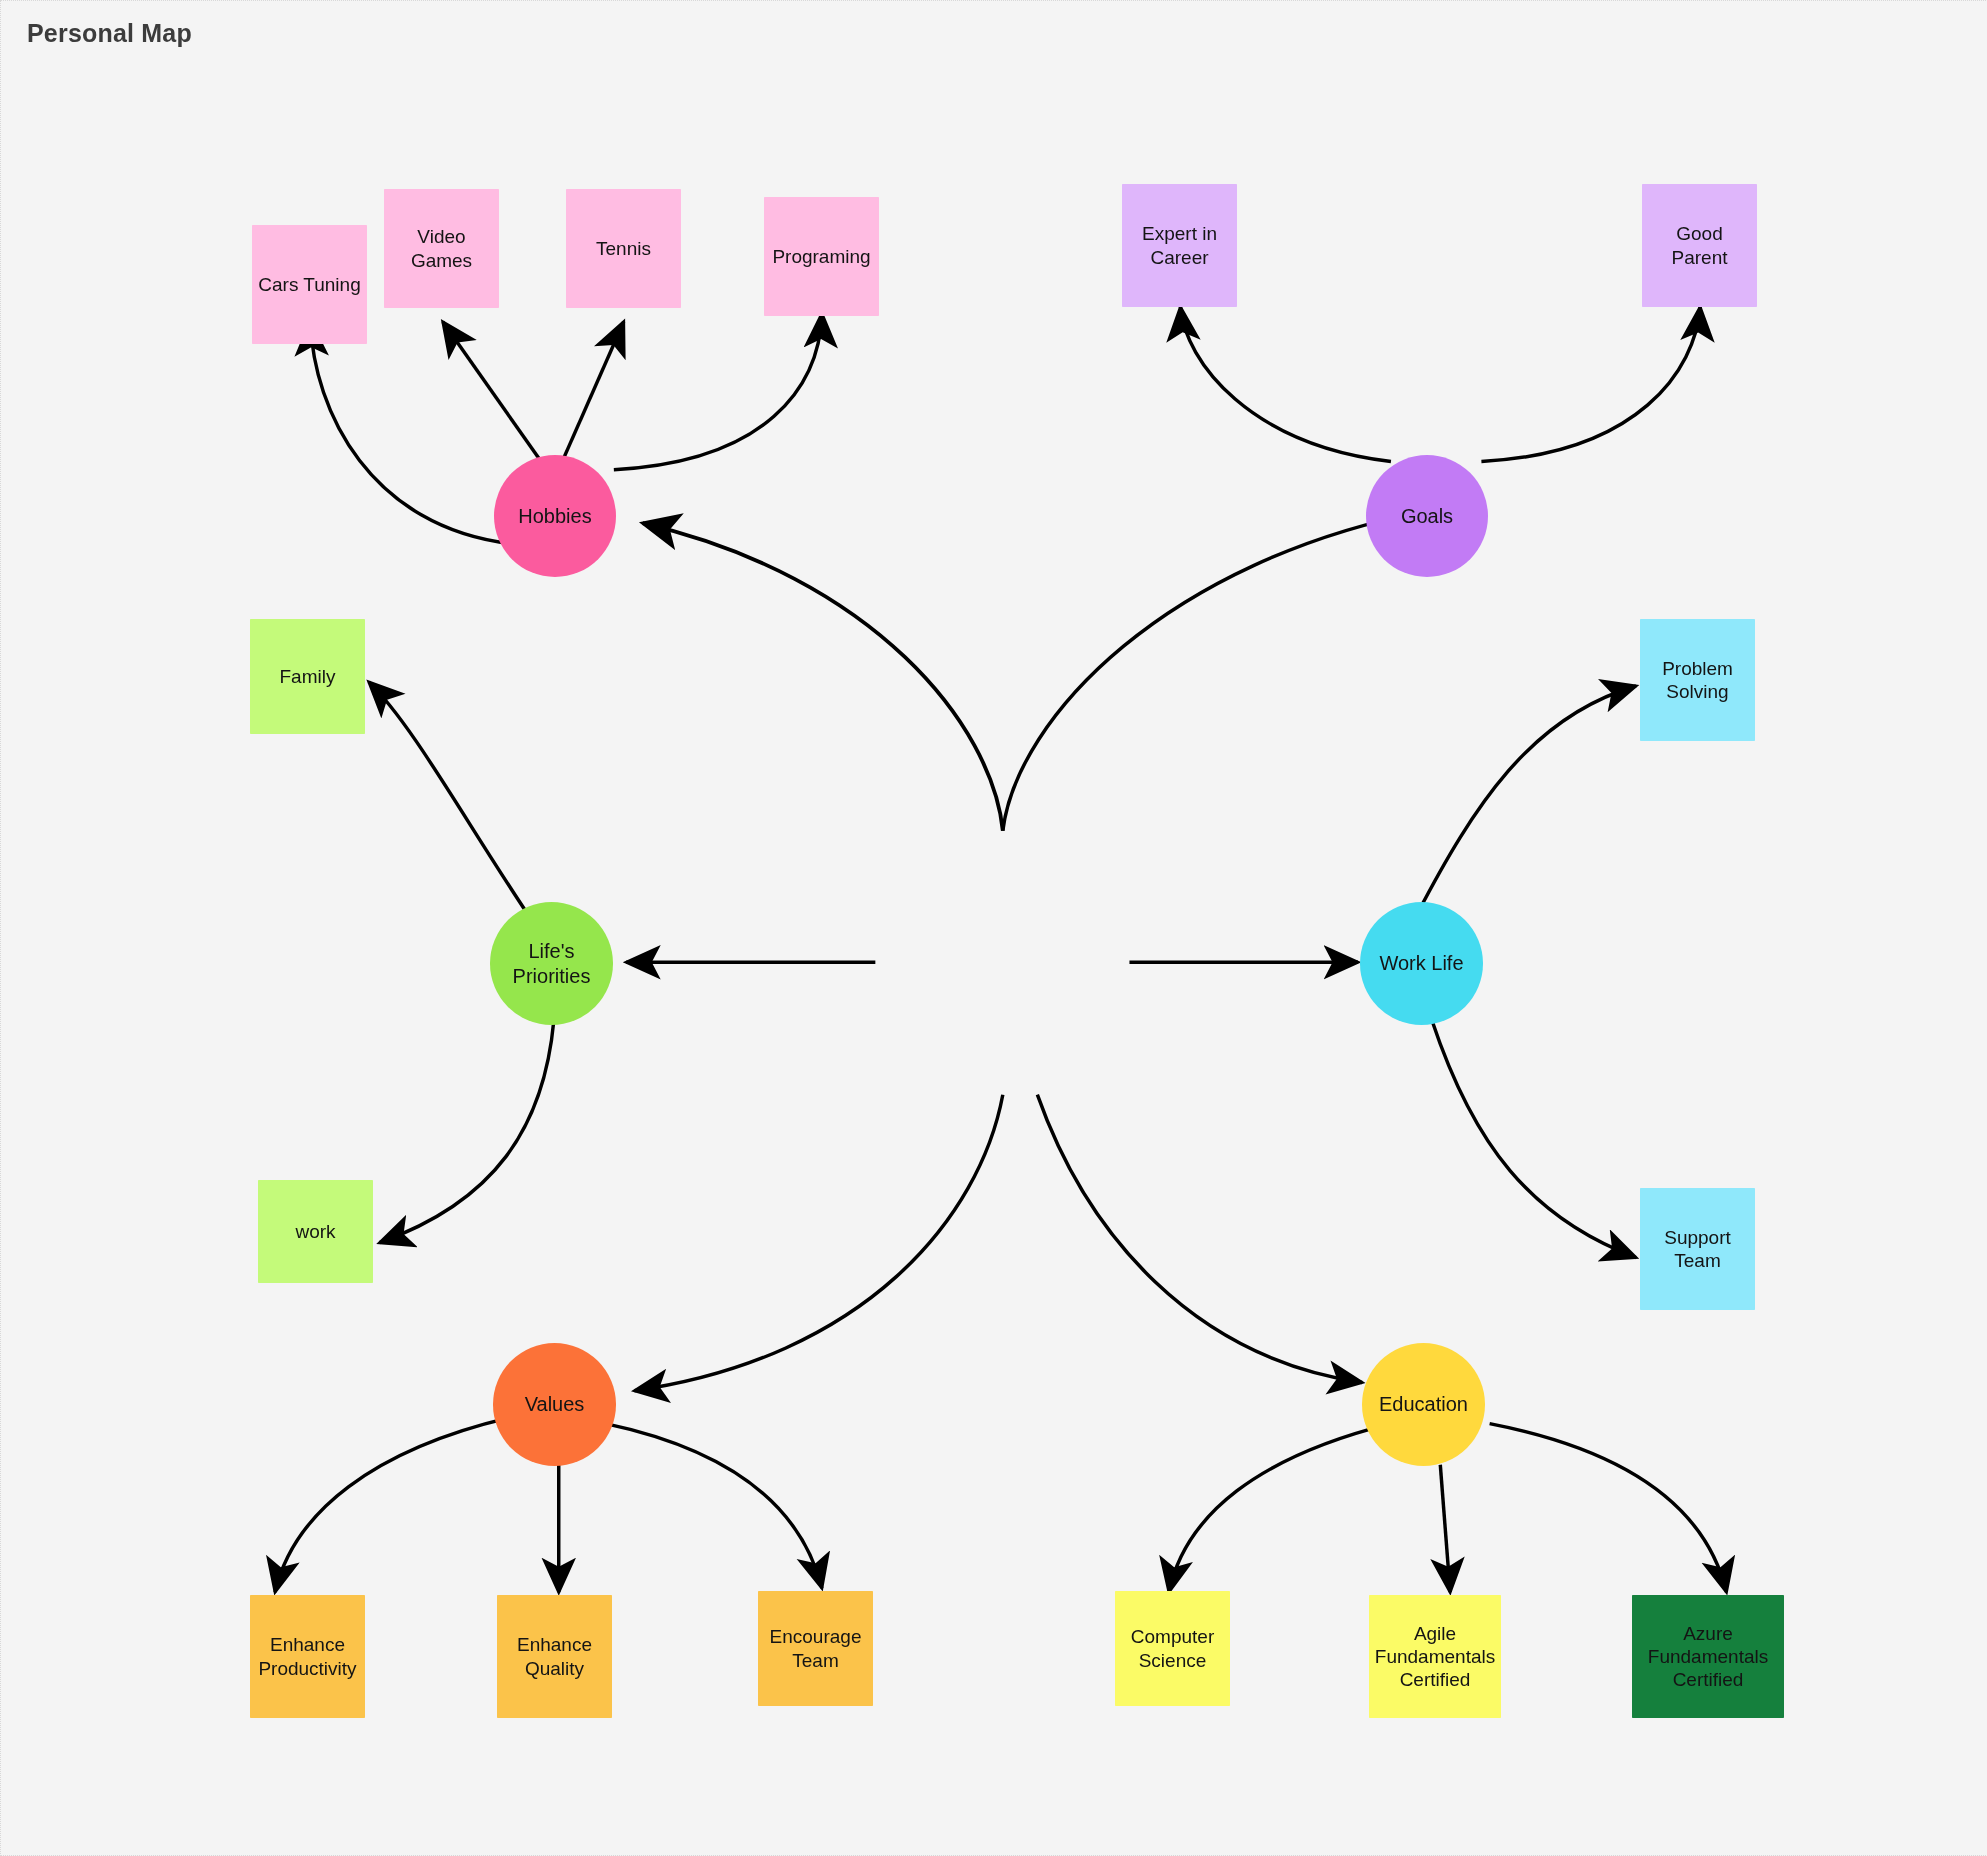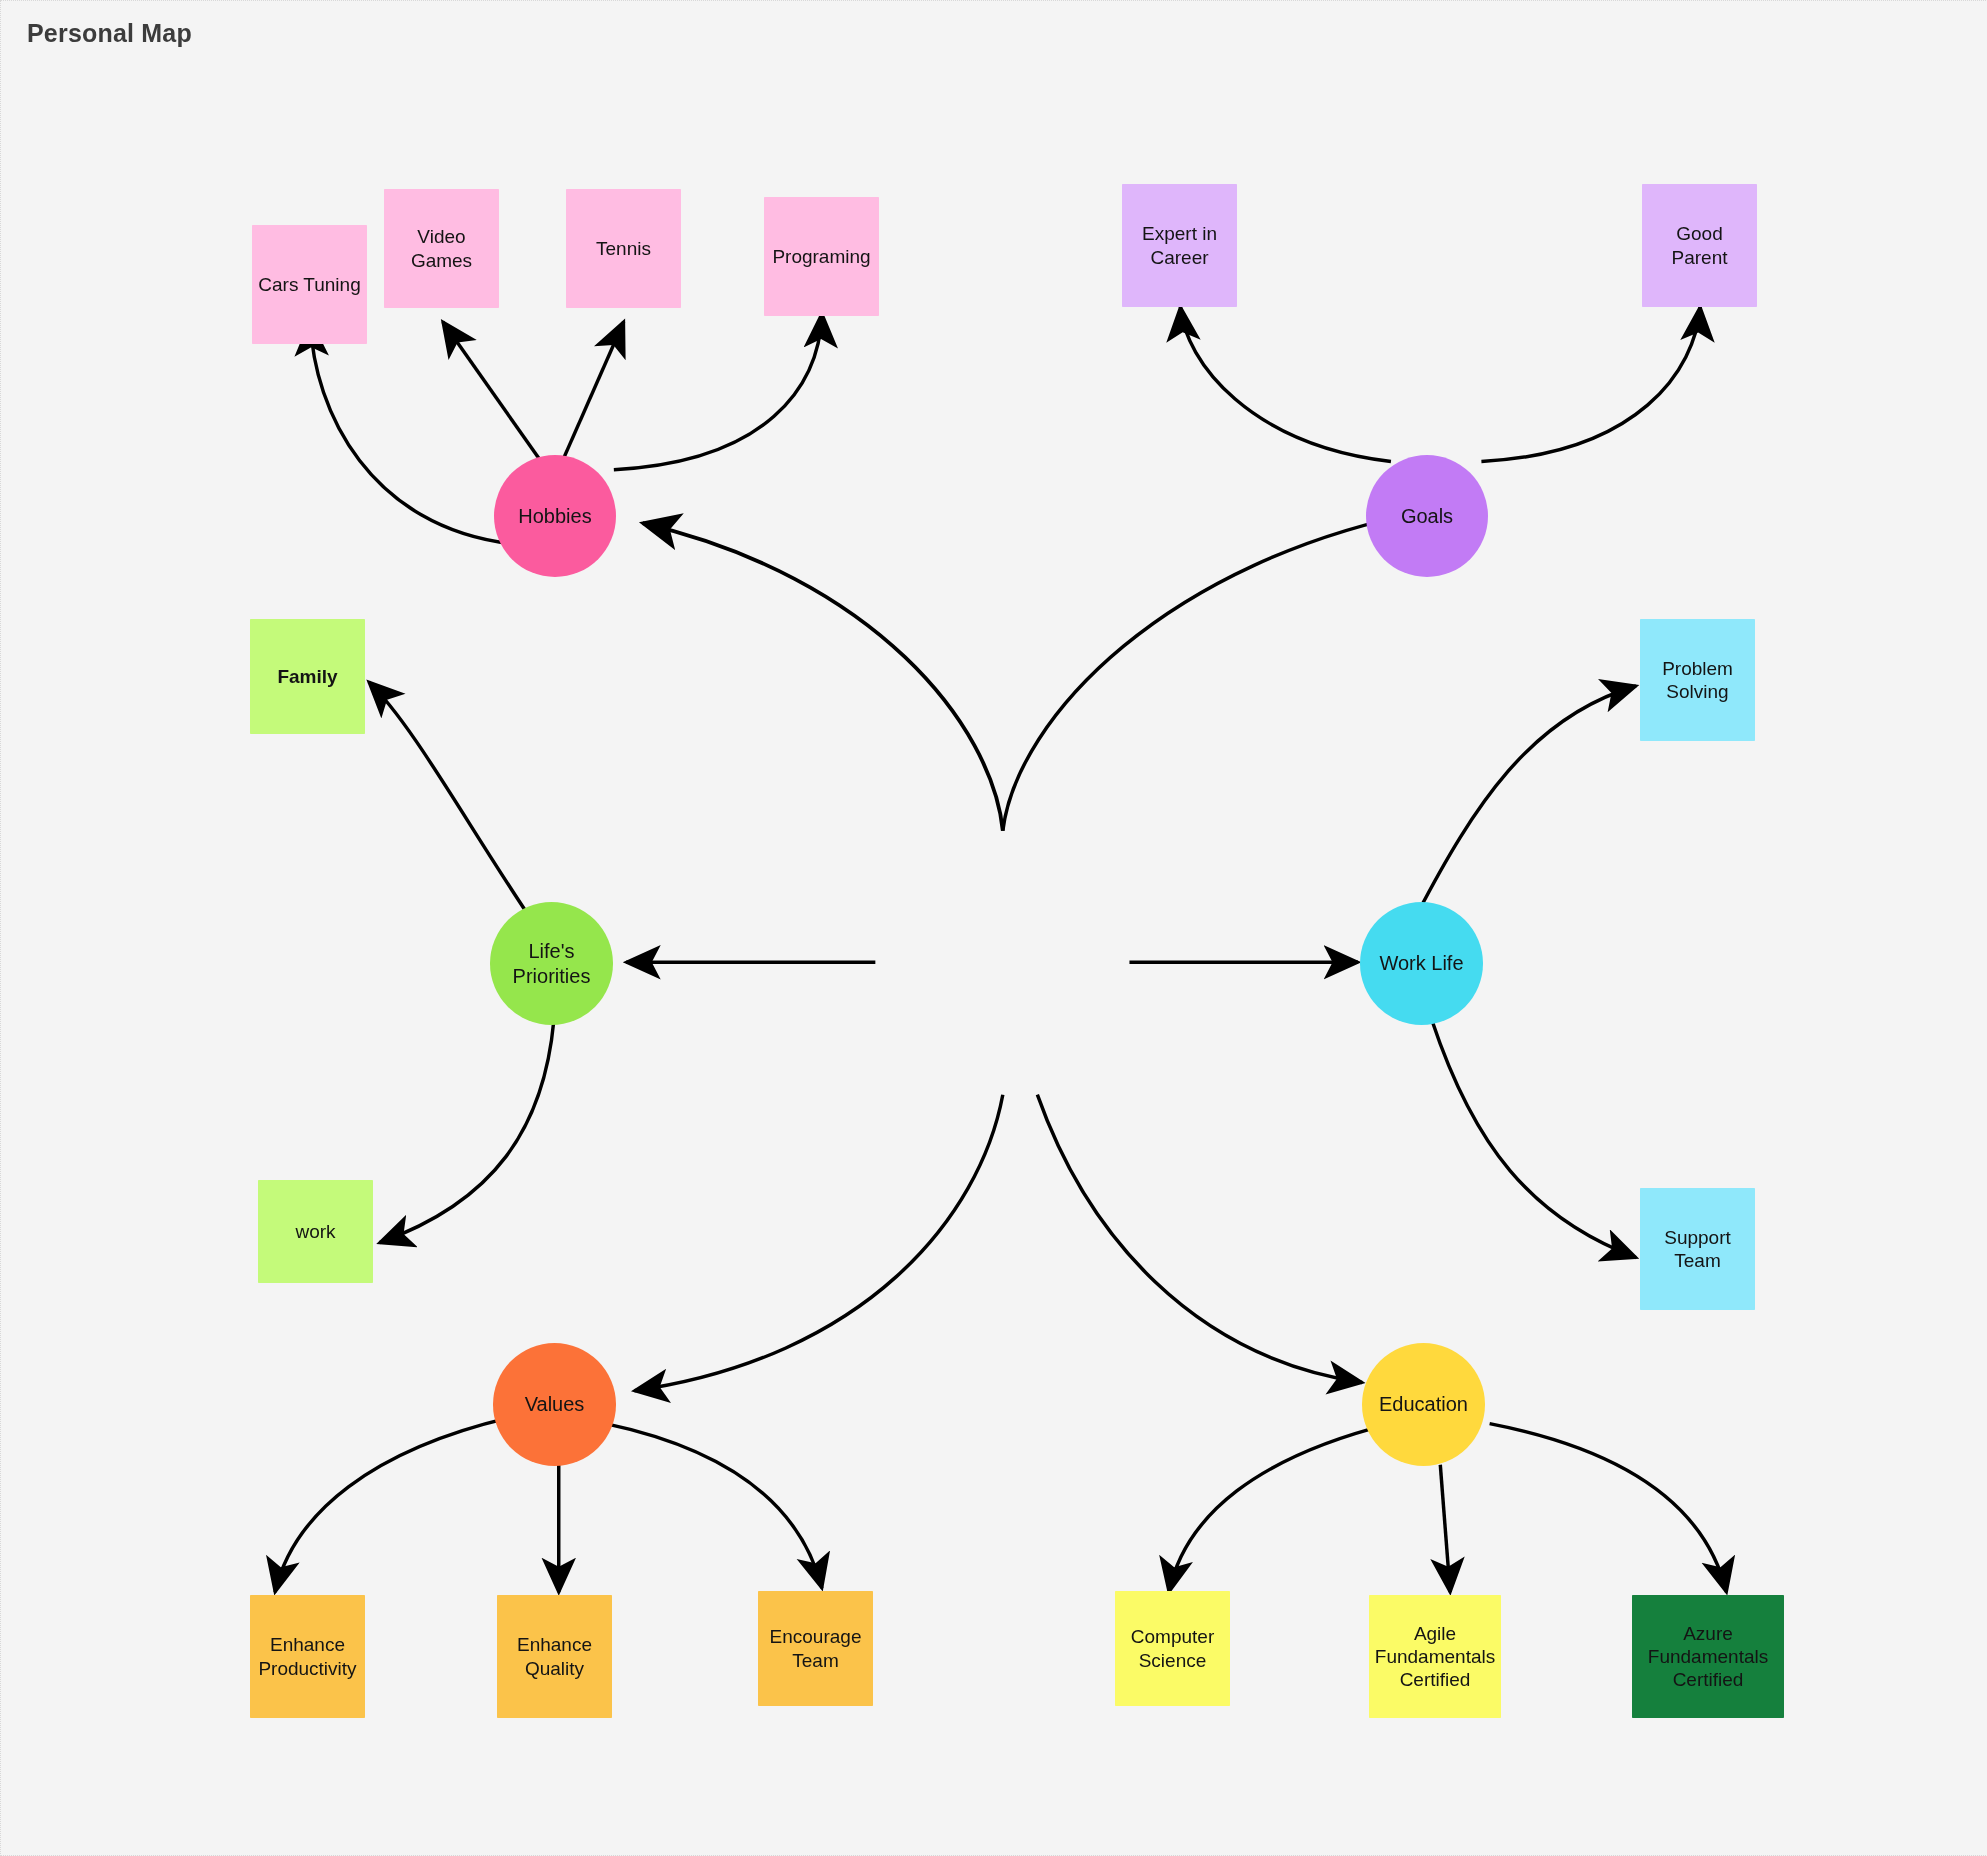--- a/index.html
+++ b/index.html
@@ -129,21 +129,21 @@
   <div class="node rect leaf" style="left:1121px; top:183px; width:115px; height:123px; background:#DFB6FB;">
     <span class="node-label">Expert in Career</span>
   </div>
   <div class="node rect leaf" style="left:1641px; top:183px; width:115px; height:123px; background:#DFB6FB;">
     <span class="node-label">Good Parent</span>
   </div>
 
   <div class="node circle branch" style="left:489px; top:901px; width:123px; height:123px; background:#95E64C;">
     <span class="node-label">Life's Priorities</span>
   </div>
-  <div class="node rect leaf" style="left:249px; top:618px; width:115px; height:115px; background:#C4FA7A;font-weight:bold;">
+  <div class="node rect leaf" style="left:249px; top:618px; width:115px; height:115px; background:#C4FA7A;">
     <span class="node-label">Family</span>
   </div>
   <div class="node rect leaf" style="left:257px; top:1179px; width:115px; height:103px; background:#C4FA7A;">
     <span class="node-label">work</span>
   </div>
 
   <div class="node circle branch" style="left:1359px; top:901px; width:123px; height:123px; background:#45DBF0;">
     <span class="node-label">Work Life</span>
   </div>
   <div class="node rect leaf" style="left:1639px; top:618px; width:115px; height:122px; background:#8FE8FB;">

